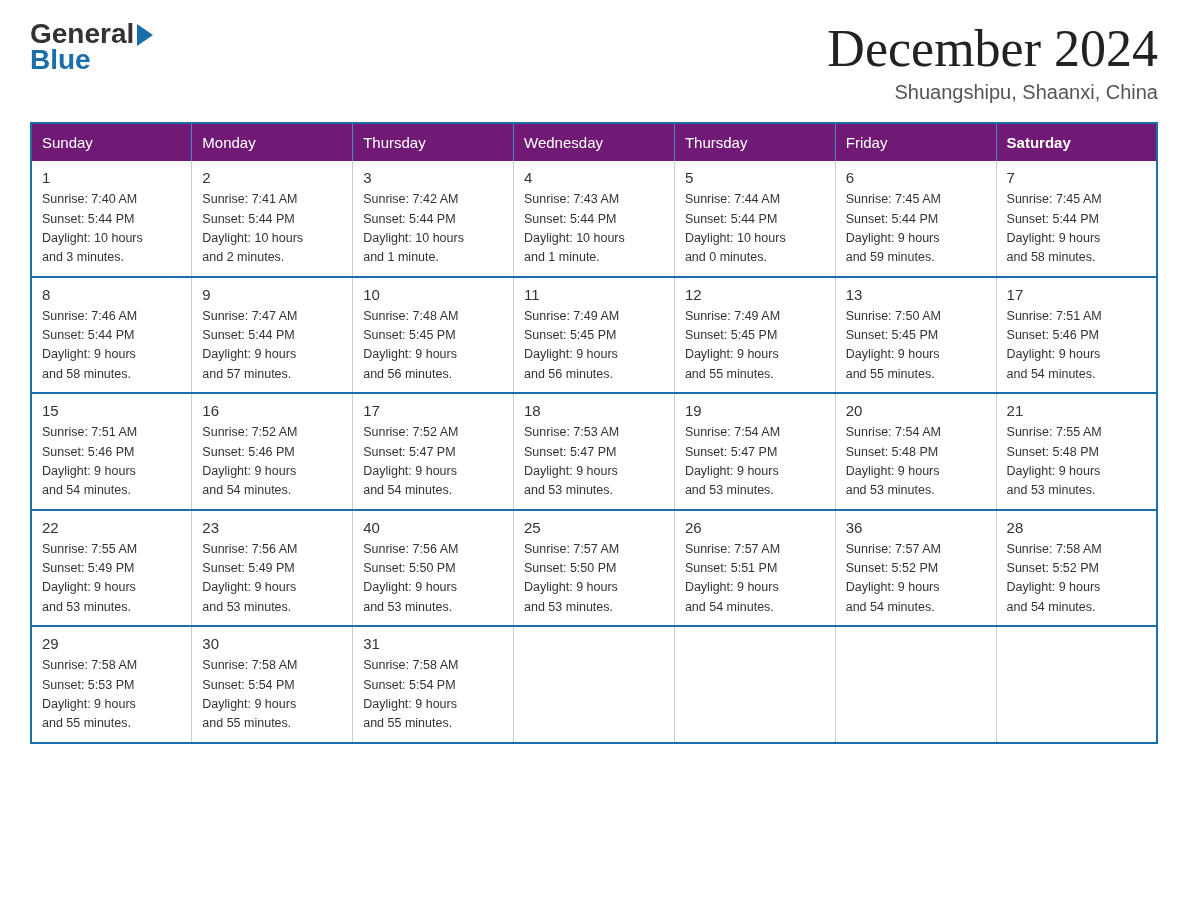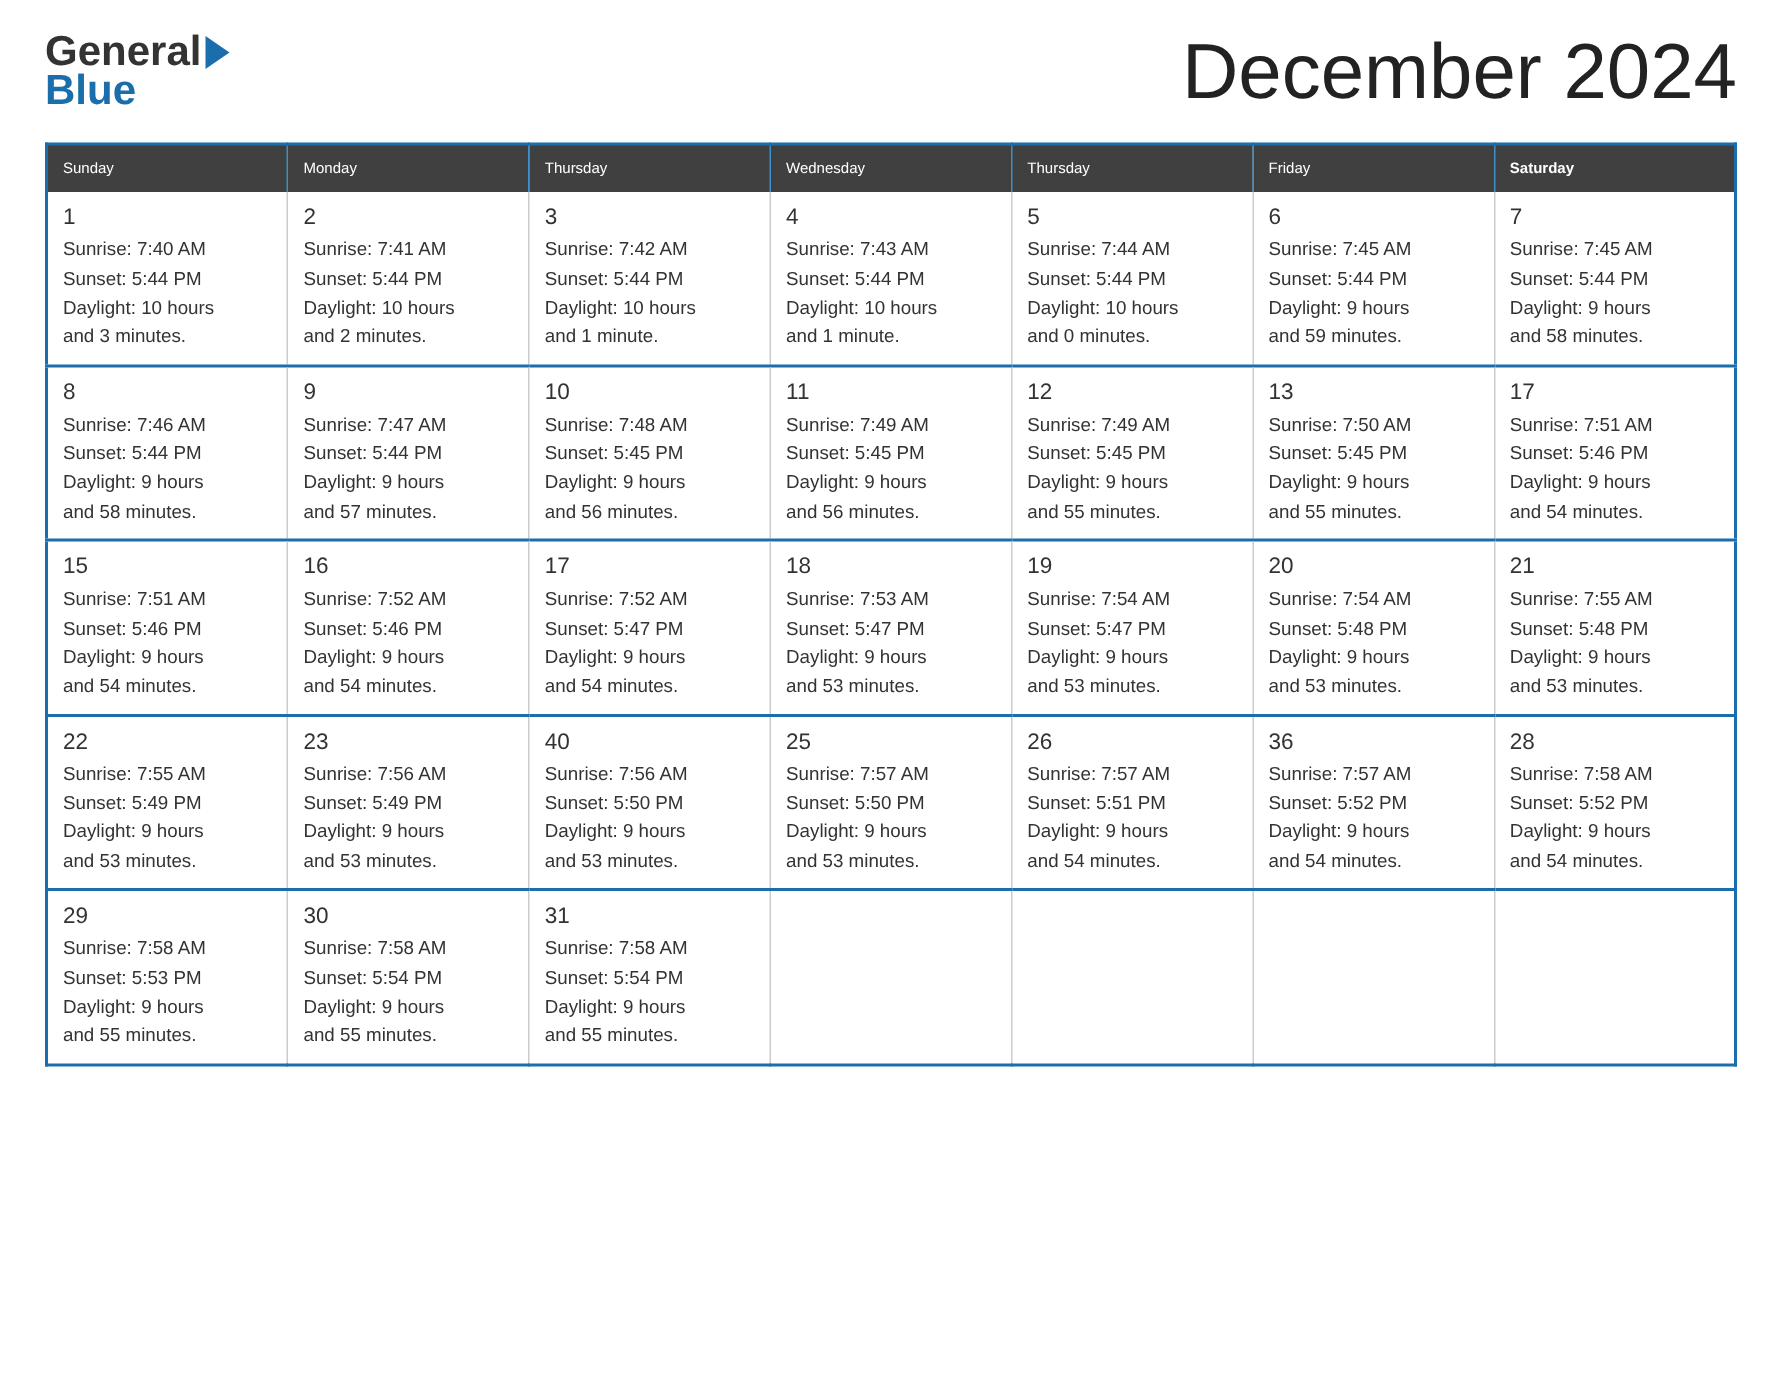--- a/index.html
+++ b/index.html
@@ -39,35 +39,36 @@
       margin-top: -2px;
     }
     .title-block {
       text-align: right;
     }
     .month-title {
       font-size: 52px;
       font-weight: normal;
       color: #222;
       line-height: 1.1;
+      font-family: Liberation Serif, serif;
     }
     .location {
       font-size: 20px;
       color: #555;
       margin-top: 4px;
     }
     .calendar {
       width: 100%;
       border-collapse: collapse;
       border: 2px solid #1a6eab;
     }
     .calendar th {
-      background: #404040;
+      background: #701a75;
       color: #fff;
-      font-size: 10px;
+      font-size: 15px;
       font-weight: normal;
       padding: 10px 10px;
       text-align: left;
       border-right: 1px solid #3a8fcc;
     }
     .calendar th:last-child {
       border-right: none;
       font-weight: bold;
     }
     .calendar td {
@@ -118,20 +119,21 @@
 <div class="header">
   <div class="logo-wrapper">
     <div class="logo-line1">
       <span class="logo-text">General</span>
       <span class="logo-triangle"></span>
     </div>
     <div class="logo-line2">Blue</div>
   </div>
   <div class="title-block">
     <div class="month-title">December 2024</div>
+    <div class="location">Shuangshipu, Shaanxi, China</div>
   </div>
 </div>
 
 <table class="calendar">
   <thead>
     <tr>
     <th>Sunday</th>
         <th>Monday</th>
         <th>Thursday</th>
         <th>Wednesday</th>

